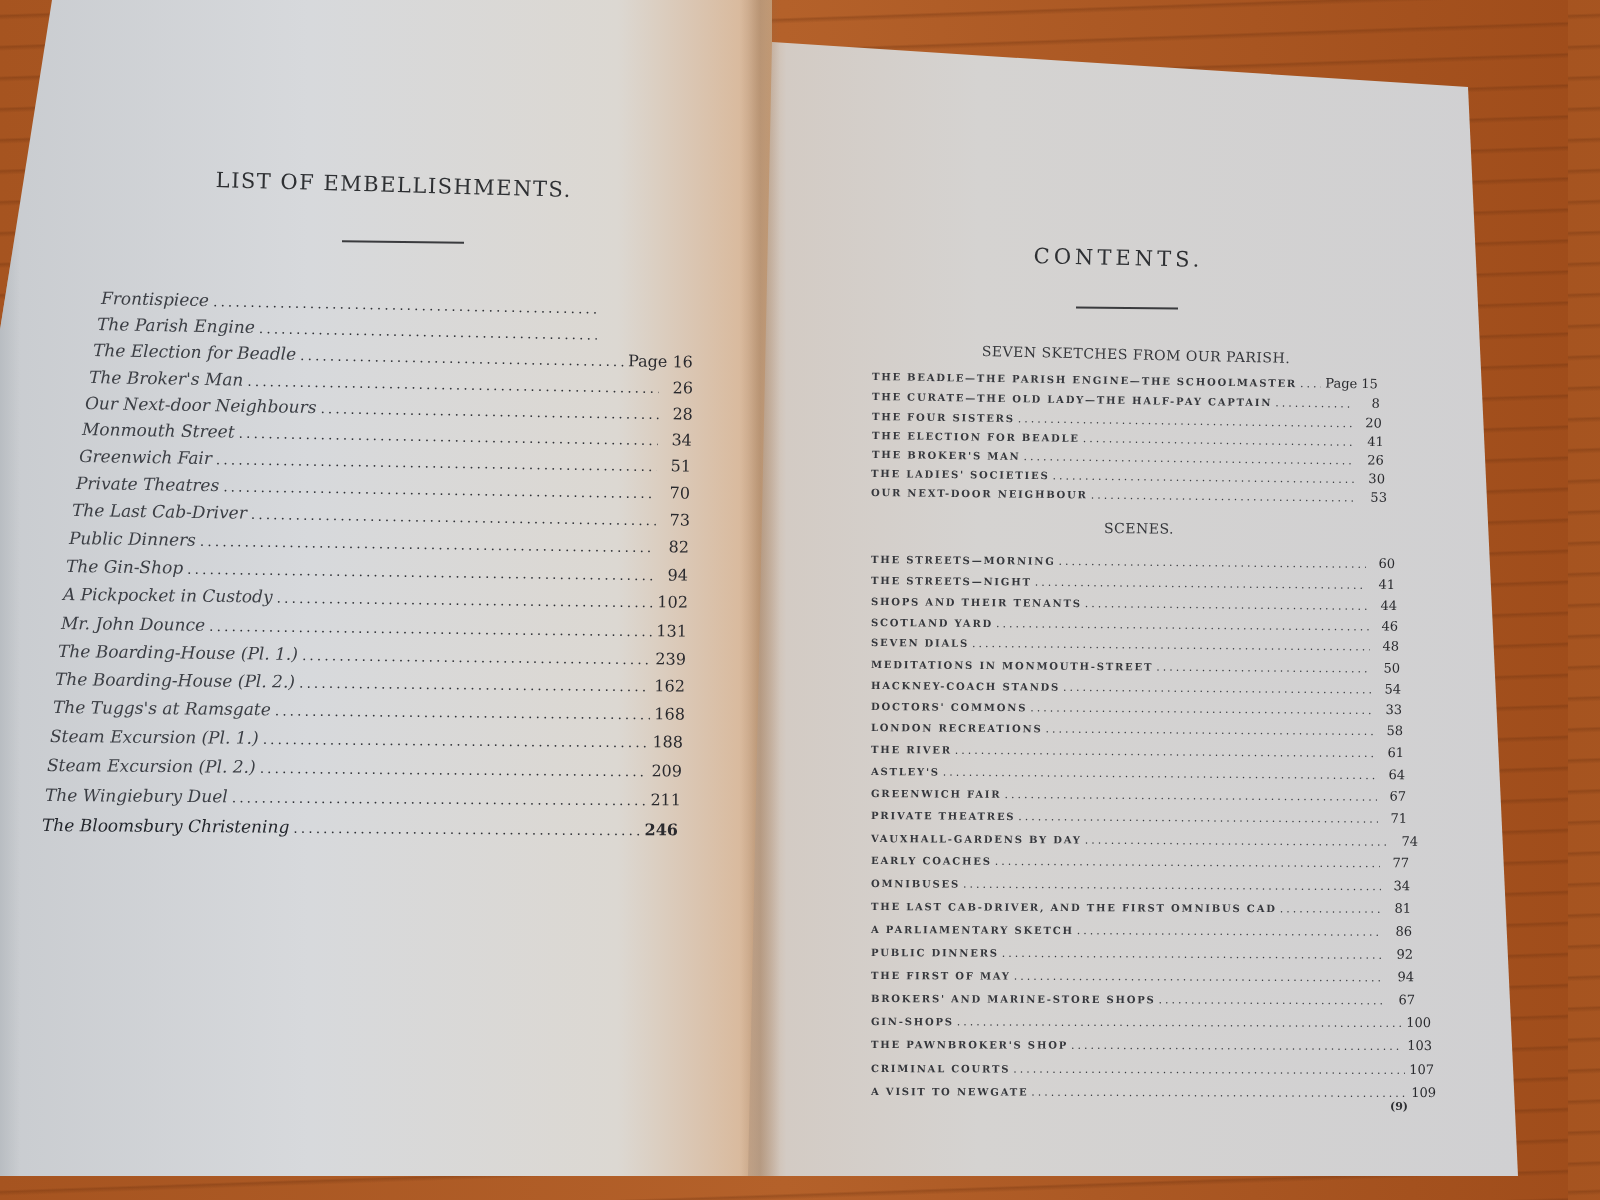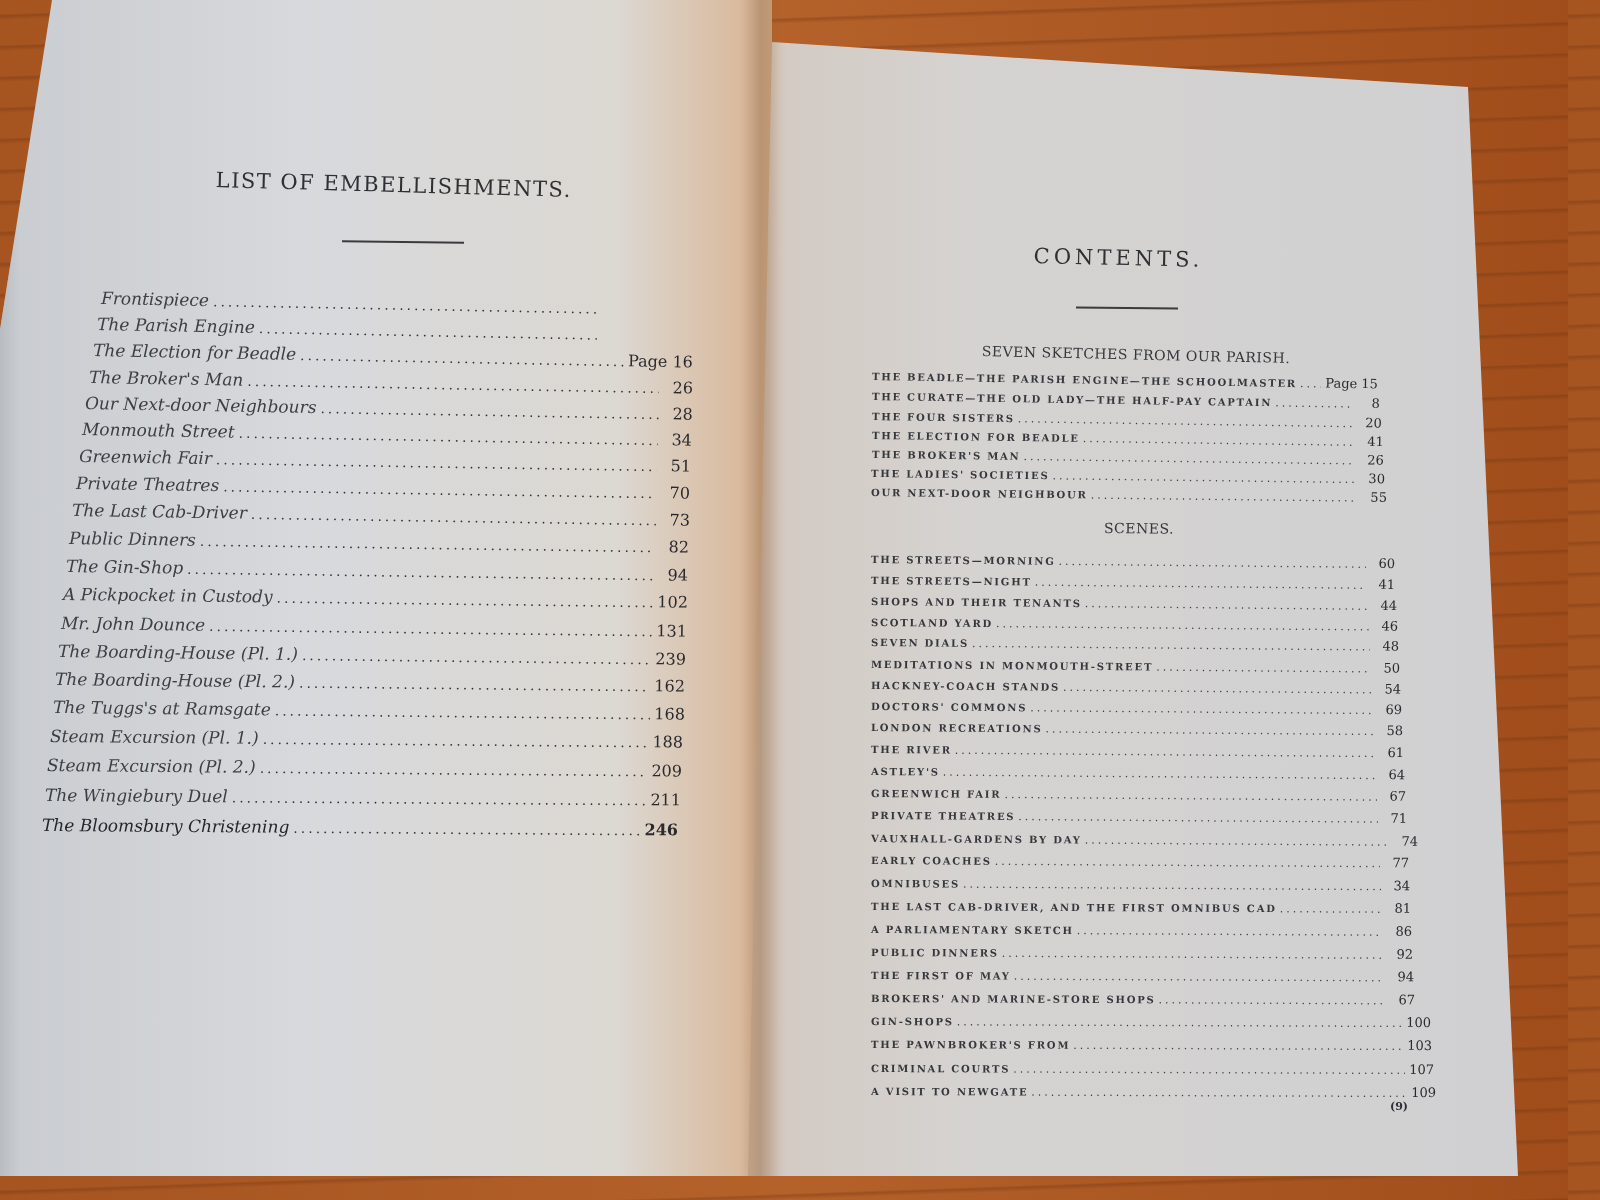--- a/index.html
+++ b/index.html
@@ -293,21 +293,21 @@
       <span class="pg">26</span>
     </div>
   <div class="toc-row" style="left:871px;top:465px;width:514px;transform:rotate(0.7deg)">
       <span>THE LADIES' SOCIETIES</span>
       <span class="dots">............................................................................................................................</span>
       <span class="pg">30</span>
     </div>
   <div class="toc-row" style="left:871px;top:484px;width:516px;transform:rotate(0.65deg)">
       <span>OUR NEXT-DOOR NEIGHBOUR</span>
       <span class="dots">............................................................................................................................</span>
-      <span class="pg">55</span>
+      <span class="pg">53</span>
     </div>
 </div>
 
 <div class="sec-head" style="left:1104px;top:520px;transform:rotate(0.5deg)">SCENES.</div>
 
 <div>
   <div class="toc-row" style="left:871px;top:551px;width:524px;transform:rotate(0.55deg)">
       <span>THE STREETS—MORNING</span>
       <span class="dots">............................................................................................................................</span>
       <span class="pg">60</span>
@@ -338,21 +338,21 @@
       <span class="pg">50</span>
     </div>
   <div class="toc-row" style="left:871px;top:677px;width:530px;transform:rotate(0.5deg)">
       <span>HACKNEY-COACH STANDS</span>
       <span class="dots">............................................................................................................................</span>
       <span class="pg">54</span>
     </div>
   <div class="toc-row" style="left:871px;top:698px;width:531px;transform:rotate(0.45deg)">
       <span>DOCTORS' COMMONS</span>
       <span class="dots">............................................................................................................................</span>
-      <span class="pg">69</span>
+      <span class="pg">33</span>
     </div>
   <div class="toc-row" style="left:871px;top:719px;width:532px;transform:rotate(0.45deg)">
       <span>LONDON RECREATIONS</span>
       <span class="dots">............................................................................................................................</span>
       <span class="pg">58</span>
     </div>
   <div class="toc-row" style="left:871px;top:741px;width:533px;transform:rotate(0.45deg)">
       <span>THE RIVER</span>
       <span class="dots">............................................................................................................................</span>
       <span class="pg">61</span>
@@ -411,21 +411,21 @@
       <span>BROKERS' AND MARINE-STORE SHOPS</span>
       <span class="dots">............................................................................................................................</span>
       <span class="pg">67</span>
     </div>
   <div class="toc-row" style="left:871px;top:1013px;width:560px;transform:rotate(0.2deg)">
       <span>GIN-SHOPS</span>
       <span class="dots">............................................................................................................................</span>
       <span class="pg">100</span>
     </div>
   <div class="toc-row" style="left:871px;top:1036px;width:561px;transform:rotate(0.2deg)">
-      <span>THE PAWNBROKER'S FROM</span>
+      <span>THE PAWNBROKER'S SHOP</span>
       <span class="dots">............................................................................................................................</span>
       <span class="pg">103</span>
     </div>
   <div class="toc-row" style="left:871px;top:1060px;width:563px;transform:rotate(0.2deg)">
       <span>CRIMINAL COURTS</span>
       <span class="dots">............................................................................................................................</span>
       <span class="pg">107</span>
     </div>
   <div class="toc-row" style="left:871px;top:1083px;width:565px;transform:rotate(0.2deg)">
       <span>A VISIT TO NEWGATE</span>

